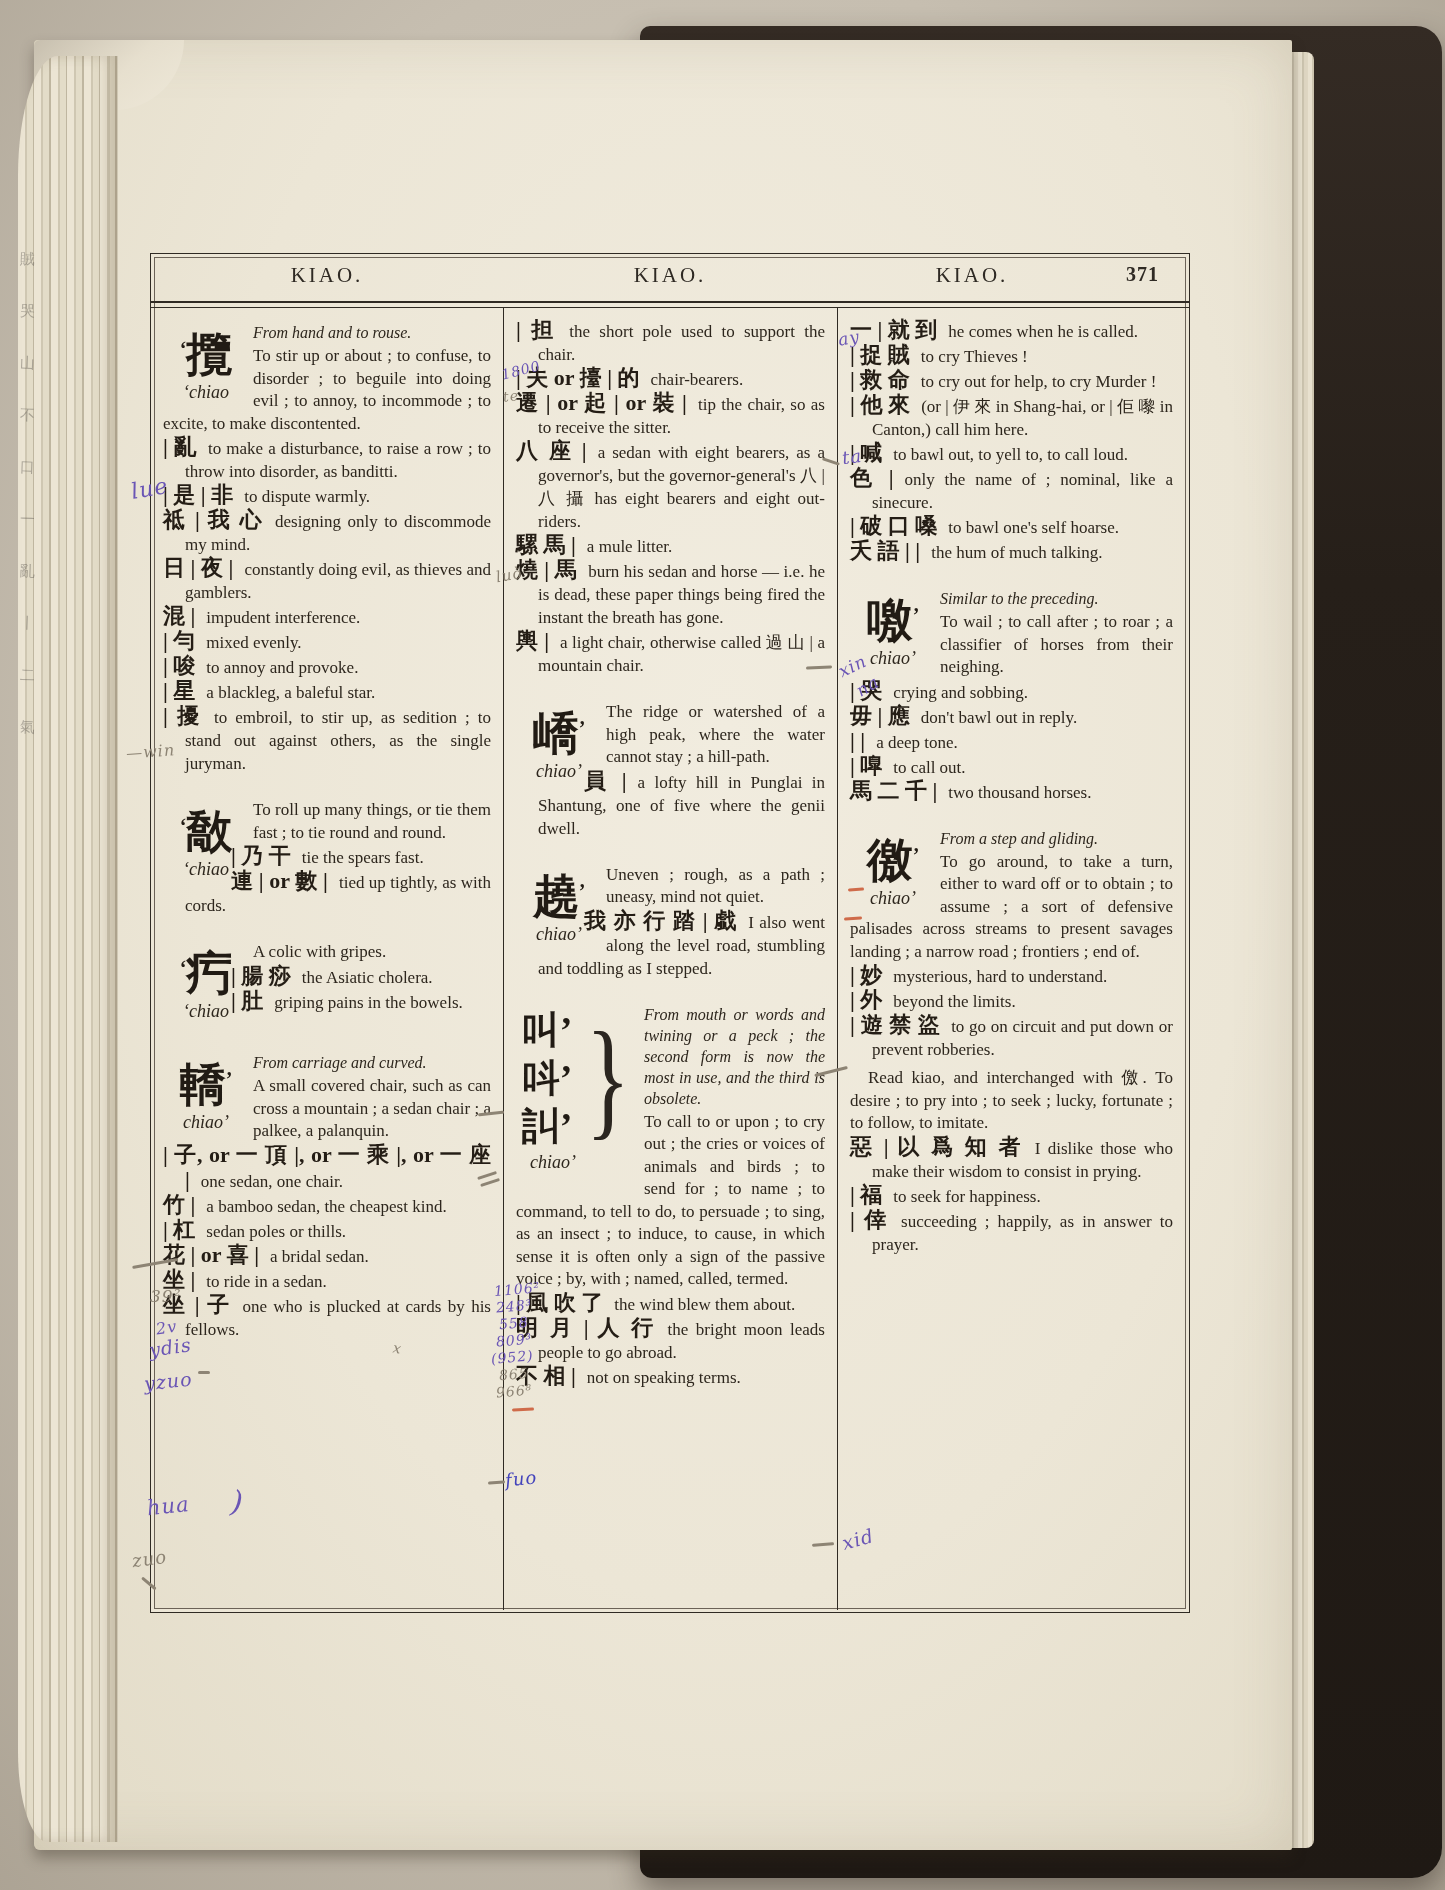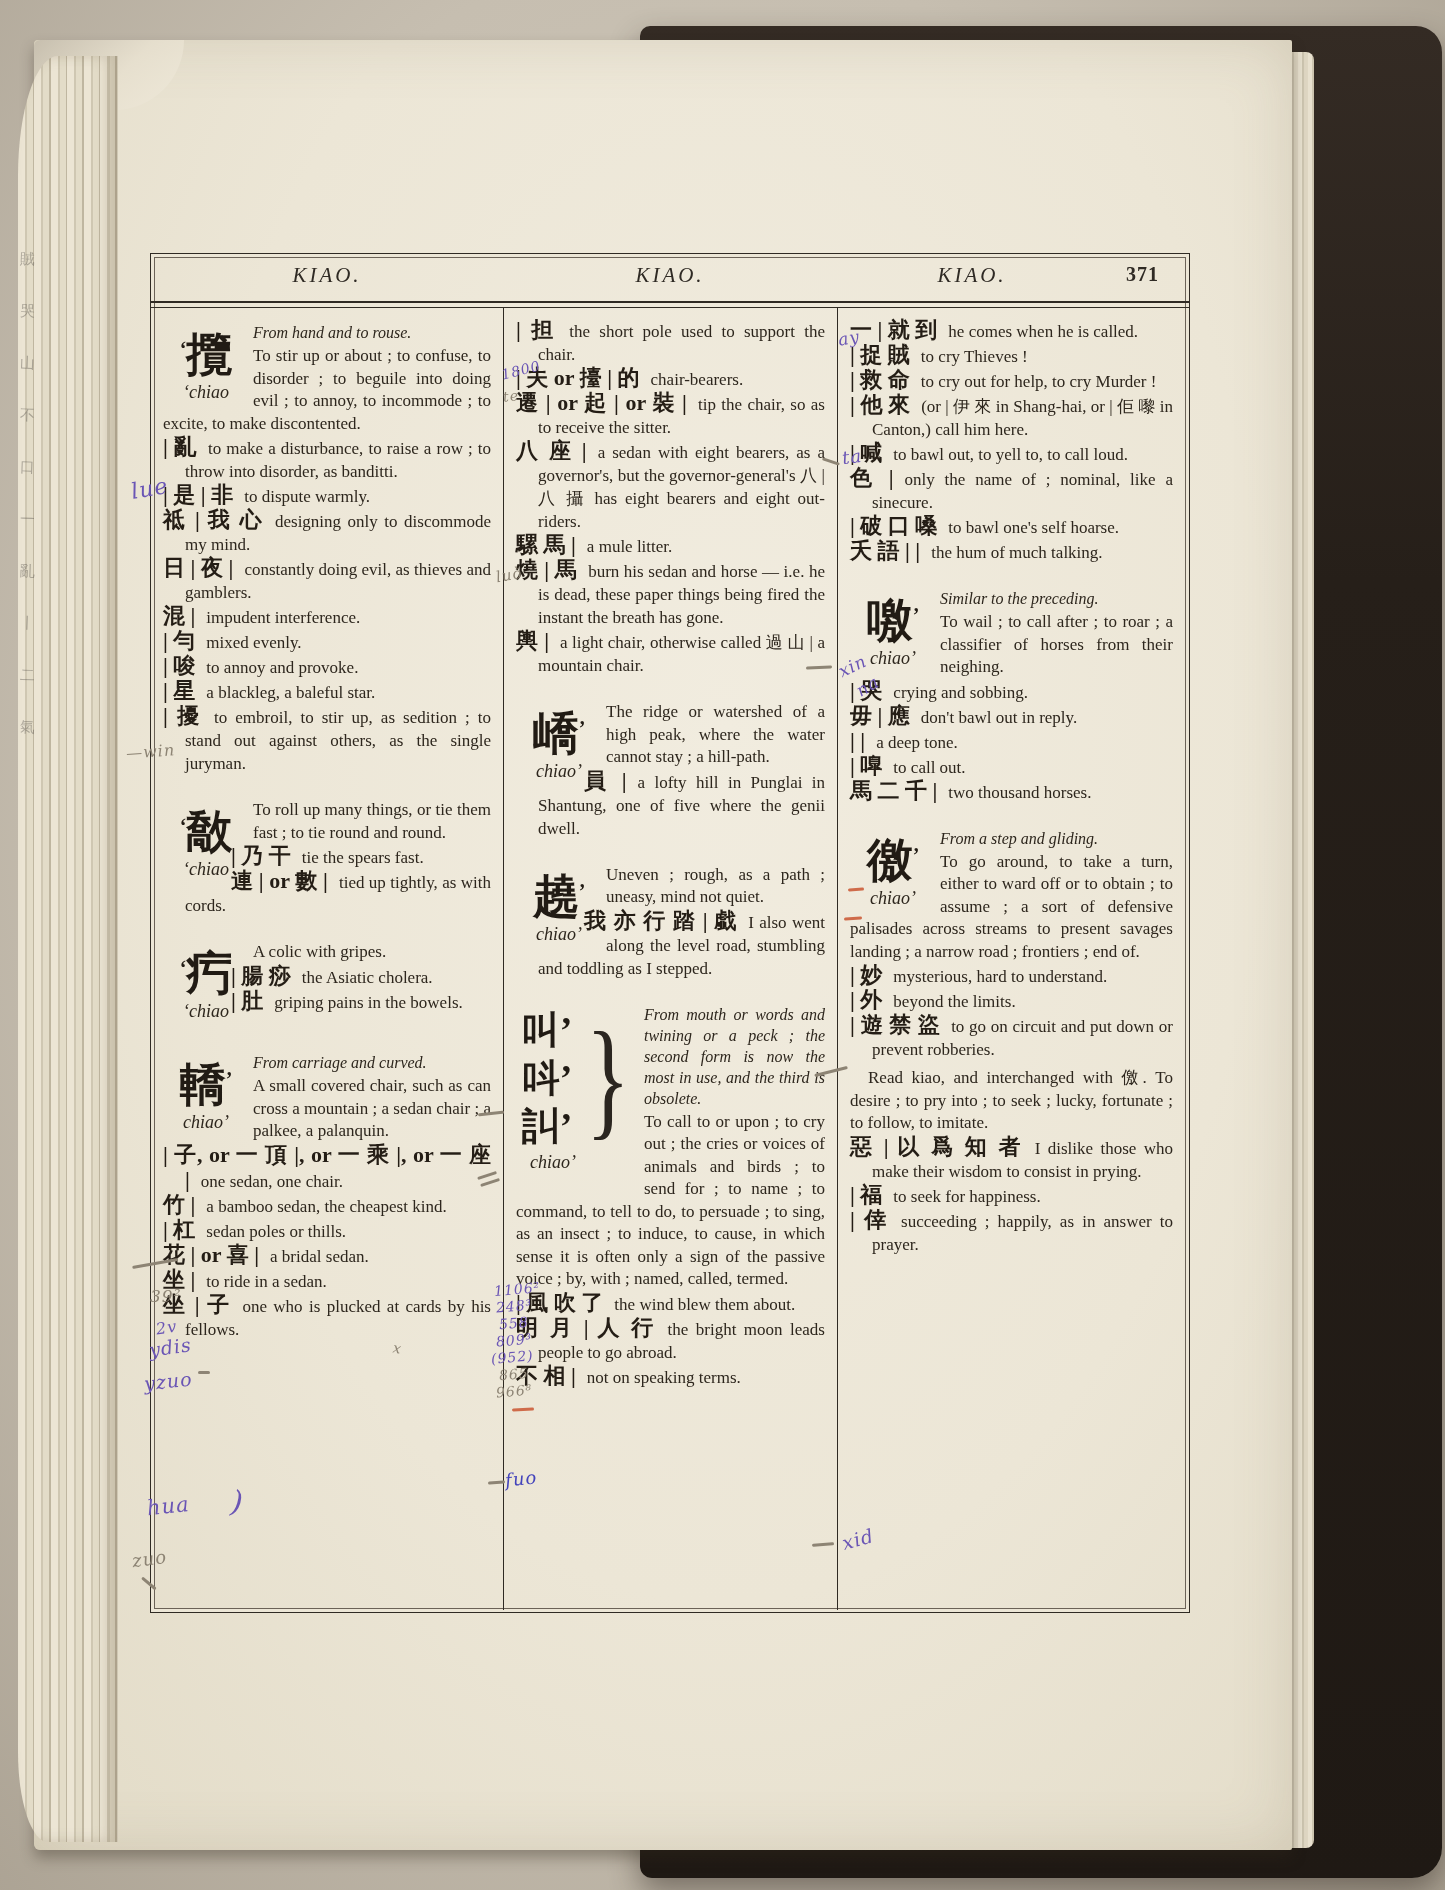--- a/index.html
+++ b/index.html
@@ -26,21 +26,21 @@
     background:repeating-linear-gradient(90deg,#ece5d4 0 7px,#cfc7b2 7px 9px,#e3dcc8 9px 15px,#bfb6a0 15px 16.5px);
     border-radius:40px 0 0 30px / 120px 0 0 90px;
     box-shadow:inset -10px 0 14px rgba(110,95,70,.25);}
   .frag{position:absolute;left:2px;color:#55504a;opacity:.4;font-size:15px;
     font-family:"DejaVu Sans",sans-serif;transform:rotate(2deg);}
   
   .pagebox{position:absolute;left:150px;top:253px;width:1038px;height:1358px;
     border:1.8px solid #2f2a23;
     box-shadow:inset 0 0 0 3px #ece6d6, inset 0 0 0 4px #6b6257;}
   .pghead{position:absolute;top:9px;left:0;right:0;height:36px;}
-  .ptitle{position:absolute;top:0;text-align:center;font-size:21px;letter-spacing:3px;color:#2f2a24;font-style:italic;}
+  .ptitle{position:absolute;top:0;text-align:center;font-size:21px;letter-spacing:3px;color:#2f2a24;}
   .t0{left:0;width:352px;} .t1{left:352px;width:334px;} .t2{left:686px;width:270px;}
   .pnum{position:absolute;top:0;right:30px;font-size:20px;color:#2f2a24;letter-spacing:1px;font-weight:bold;}
   .rule{position:absolute;top:47px;left:0;right:0;height:4px;
     border-top:2px solid #2f2a23;border-bottom:1px solid #2f2a23;}
   .cols{position:absolute;top:54px;left:0;right:0;bottom:2px;display:flex;overflow:hidden;}
   .col{overflow:hidden;padding:10px 12px 0 12px;box-sizing:border-box;color:#2d261d;}
   .col0{width:352px;} .col1{width:334px;border-left:1.4px solid #2f2a23;}
   .col2{width:348px;border-left:1.4px solid #2f2a23;}
   
   .entry{margin-top:24px;}

